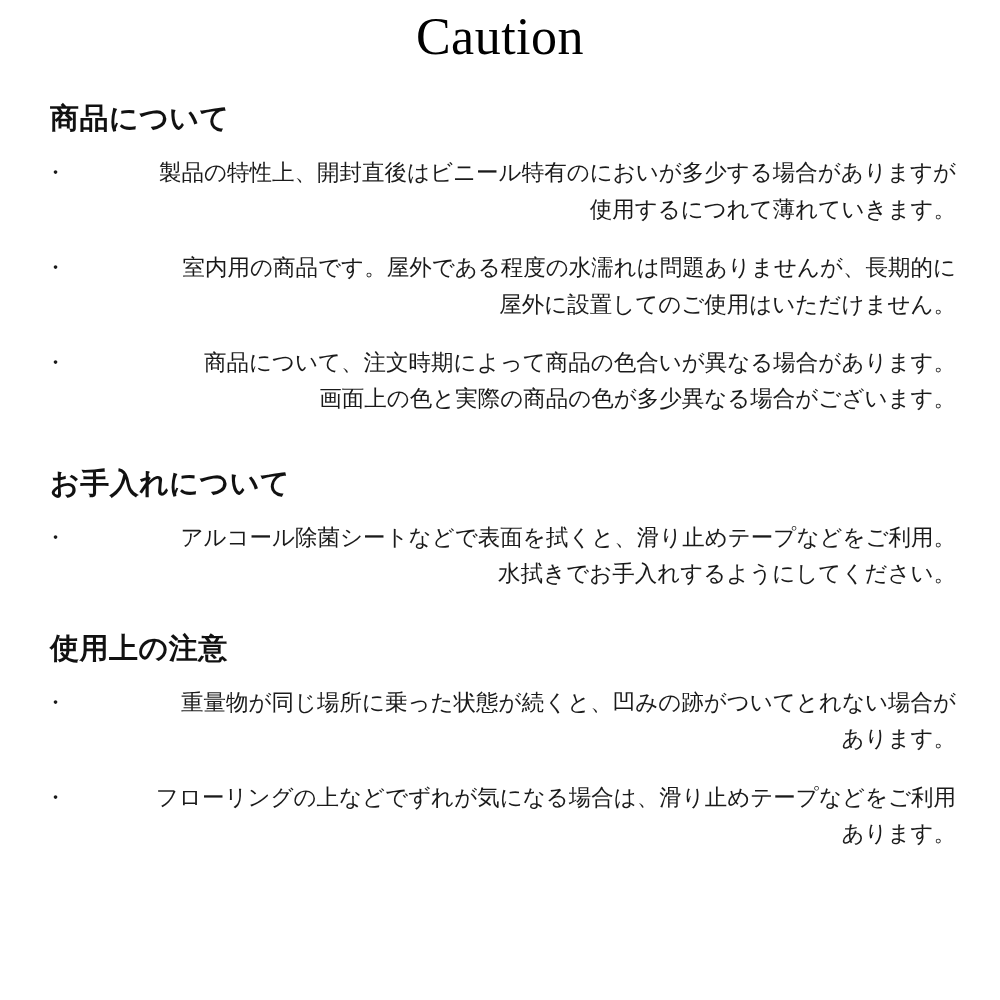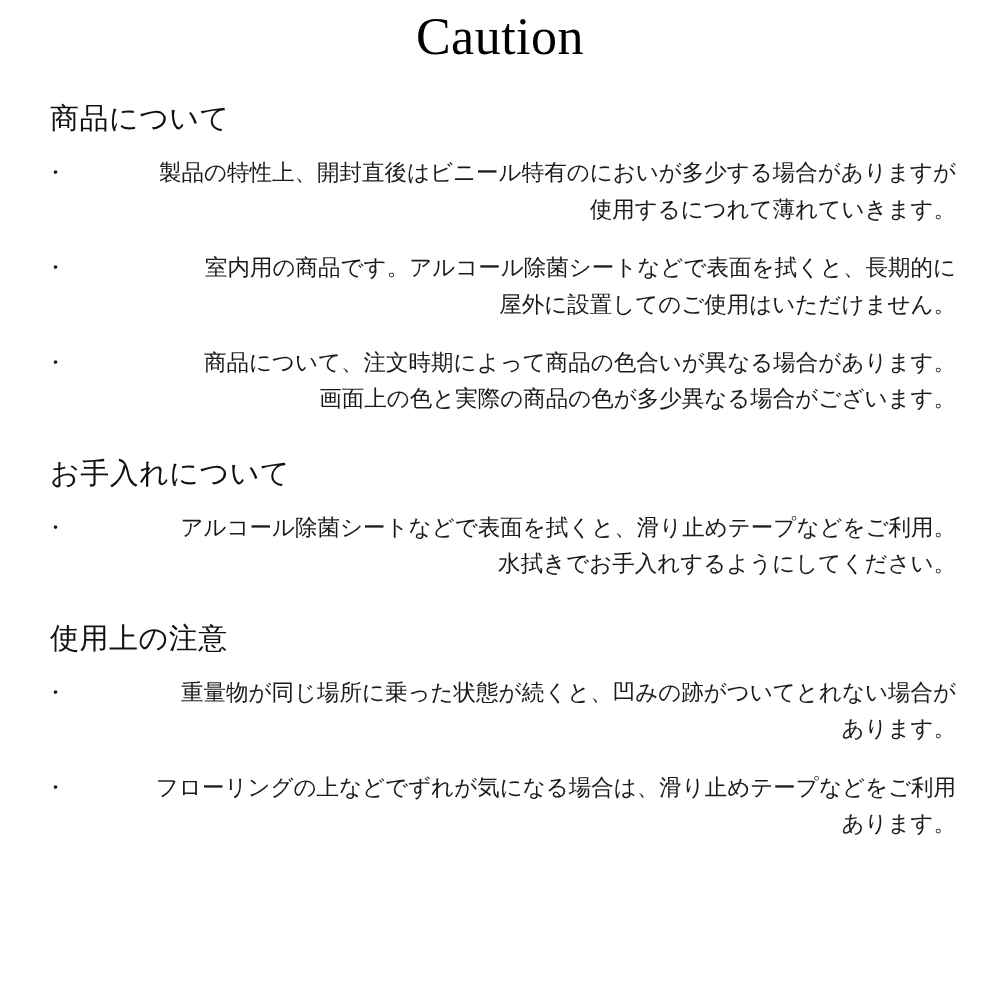--- a/index.html
+++ b/index.html
@@ -30,27 +30,27 @@
     margin: 0;
     padding-top: 8px;
     letter-spacing: 0.5px;
     line-height: 1.1;
   }
   .section {
     margin-top: 34px;
   }
   .section-heading {
     font-size: 29px;
-    font-weight: 400;
+    font-weight: 700;
     color: #111111;
     margin: 0 0 16px 6px;
     letter-spacing: 0.5px;
   }
   .section.care {
-    margin-top: 36px;
+    margin-top: 46px;
   }
   .section.usage {
     margin-top: 36px;
   }
   .bullet-list {
     list-style: none;
     margin: 0;
     padding: 0;
   }
   .bullet-item {
@@ -87,21 +87,21 @@
   <section class="section product">
     <h2 class="section-heading">商品について</h2>
     <ul class="bullet-list">
       <li class="bullet-item">
         <span class="bullet-mark">・</span>
         <span class="bullet-text">製品の特性上、開封直後はビニール特有のにおいが多少する場合がありますが
 使用するにつれて薄れていきます。</span>
       </li>
       <li class="bullet-item">
         <span class="bullet-mark">・</span>
-        <span class="bullet-text">室内用の商品です。アルコール除菌シートなどで表面を拭くと、長期的に
+        <span class="bullet-text">室内用の商品です。屋外である程度の水濡れは問題ありませんが、長期的に
 屋外に設置してのご使用はいただけません。</span>
       </li>
       <li class="bullet-item">
         <span class="bullet-mark">・</span>
         <span class="bullet-text">商品について、注文時期によって商品の色合いが異なる場合があります。
 画面上の色と実際の商品の色が多少異なる場合がございます。</span>
       </li>
     </ul>
   </section>
 

